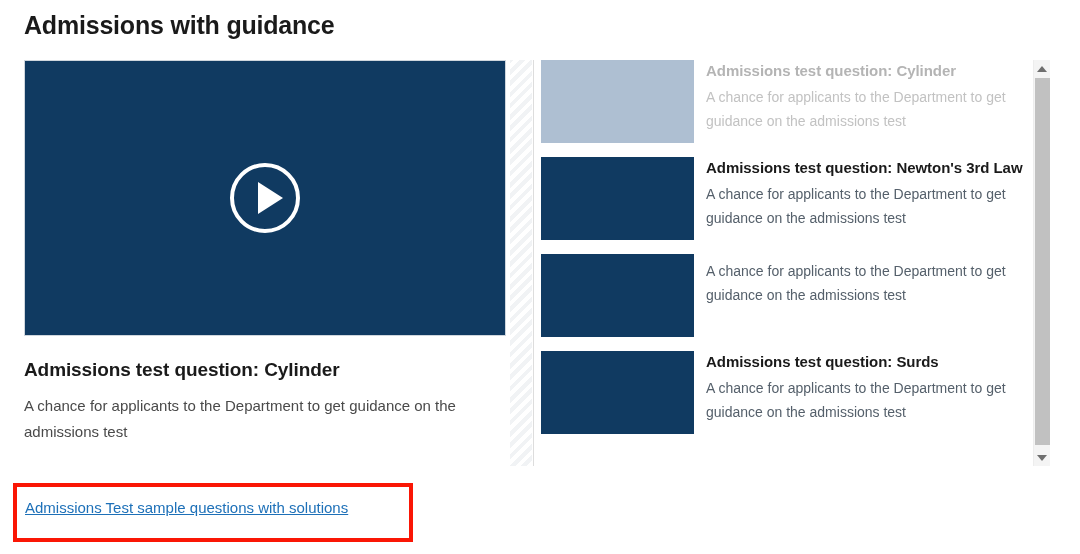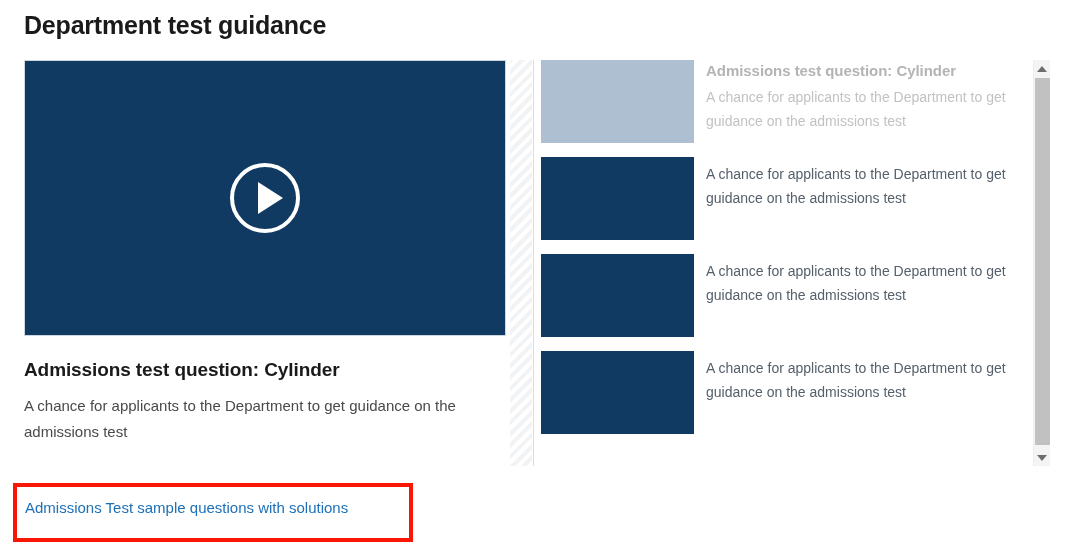--- a/index.html
+++ b/index.html
@@ -202,29 +202,30 @@
     height: 59px;
     border: 4px solid #fa1605;
     box-sizing: border-box;
   }
   .bottom-link {
     position: absolute;
     left: 25px;
     top: 498px;
     font-size: 15px;
     color: #1d70b8;
+    text-decoration: underline;
     cursor: pointer;
     line-height: 20px;
     white-space: nowrap;
   }
 </style>
 </head>
 <body>
 
-<div class="page-title">Department test guidance</div>
+<div class="page-title">Admissions with guidance</div>
 
 <div class="featured">
 
   <div class="video-frame">
     <div class="video-surface"></div>
     <div class="play-button">
       <svg width="74" height="74" viewBox="0 0 74 74" aria-hidden="true">
         <circle cx="37" cy="37" r="33" fill="none" stroke="#ffffff" stroke-width="4"></circle>
         <polygon points="30,21 55,37 30,53" fill="#ffffff"></polygon>
       </svg>
@@ -245,32 +246,34 @@
   <div class="playlist-item active">
         <div class="thumb" style="background: rgb(174, 191, 210);"></div>
         <div class="item-text">
           <div class="item-title">Admissions test question: Cylinder</div>
           <div class="item-desc">A chance for applicants to the Department to get guidance on the admissions test</div>
         </div>
       </div>
       <div class="playlist-item">
         <div class="thumb" style="background: rgb(16, 58, 97);"></div>
         <div class="item-text">
+          <div class="item-title">Admissions test question: Newton's 3rd Law</div>
           <div class="item-desc">A chance for applicants to the Department to get guidance on the admissions test</div>
         </div>
       </div>
       <div class="playlist-item">
         <div class="thumb" style="background: rgb(16, 58, 97);"></div>
         <div class="item-text">
           <div class="item-desc">A chance for applicants to the Department to get guidance on the admissions test</div>
         </div>
       </div>
       <div class="playlist-item">
         <div class="thumb" style="background: rgb(16, 58, 97);"></div>
         <div class="item-text">
+          <div class="item-title">Admissions test question: Surds</div>
           <div class="item-desc">A chance for applicants to the Department to get guidance on the admissions test</div>
         </div>
       </div>
     </div>
 </div>
 
 <div class="scrollbar">
   <div class="sb-btn up">
     <span class="sb-arrow up"></span>
   </div>

